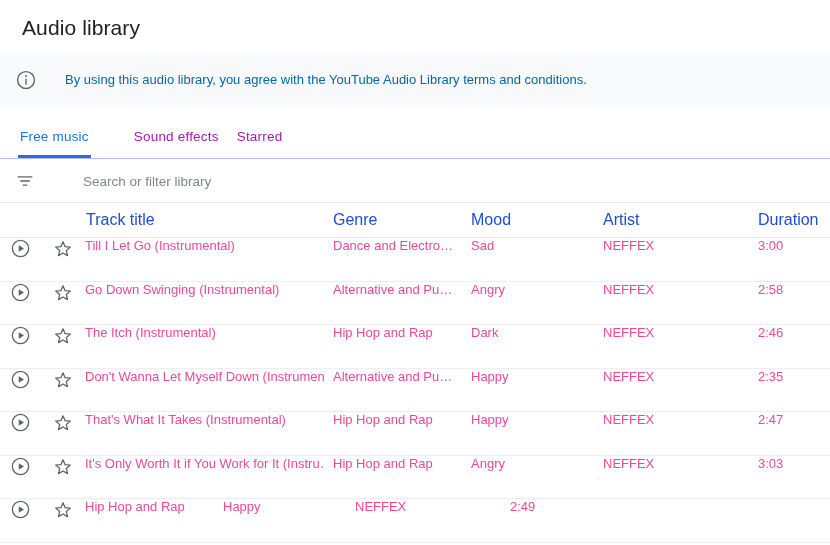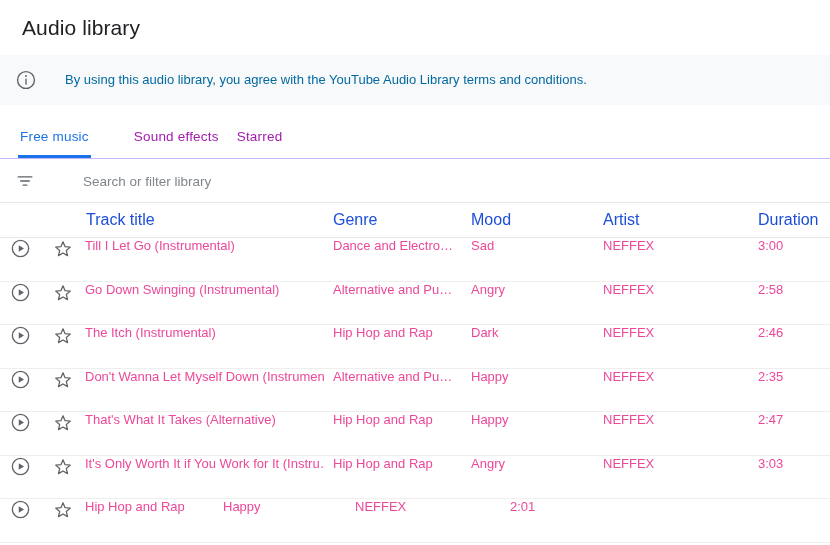--- a/index.html
+++ b/index.html
@@ -354,21 +354,21 @@
       </span>
     </div>
     <div class="c-star">
       <span>
         <svg width="22" height="22" viewBox="0 0 24 24">
           <path d="M12 4.2 L14.26 9.45 L19.95 9.95 L15.64 13.7 L16.93 19.25 L12 16.3 L7.07 19.25 L8.36 13.7 L4.05 9.95 L9.74 9.45 Z" fill="none" stroke="#5f6368" stroke-width="1.4" stroke-linejoin="round"></path>
         </svg>
       </span>
     </div>
     <div class="c-title">
-            <span class="ellip">That's What It Takes (Alternative)</span>
+            <span class="ellip">That's What It Takes (Instrumental)</span>
           </div>
     <div class="c-genre">
             <span class="ellip">Hip Hop and Rap</span>
           </div>
     <div class="c-mood">
             <span class="ellip">Happy</span>
           </div>
     <div class="c-artist">
             <span class="ellip">NEFFEX</span>
           </div>
@@ -427,18 +427,18 @@
     <div class="c-genre">
             <span class="ellip">Hip Hop and Rap</span>
           </div>
     <div class="c-mood">
             <span class="ellip">Happy</span>
           </div>
     <div class="c-artist">
             <span class="ellip">NEFFEX</span>
           </div>
     <div class="c-dur">
-            <span class="ellip">2:01</span>
+            <span class="ellip">2:49</span>
           </div>
   </div>
       </div>
   </div>
 </div>
 
 </body></html>

